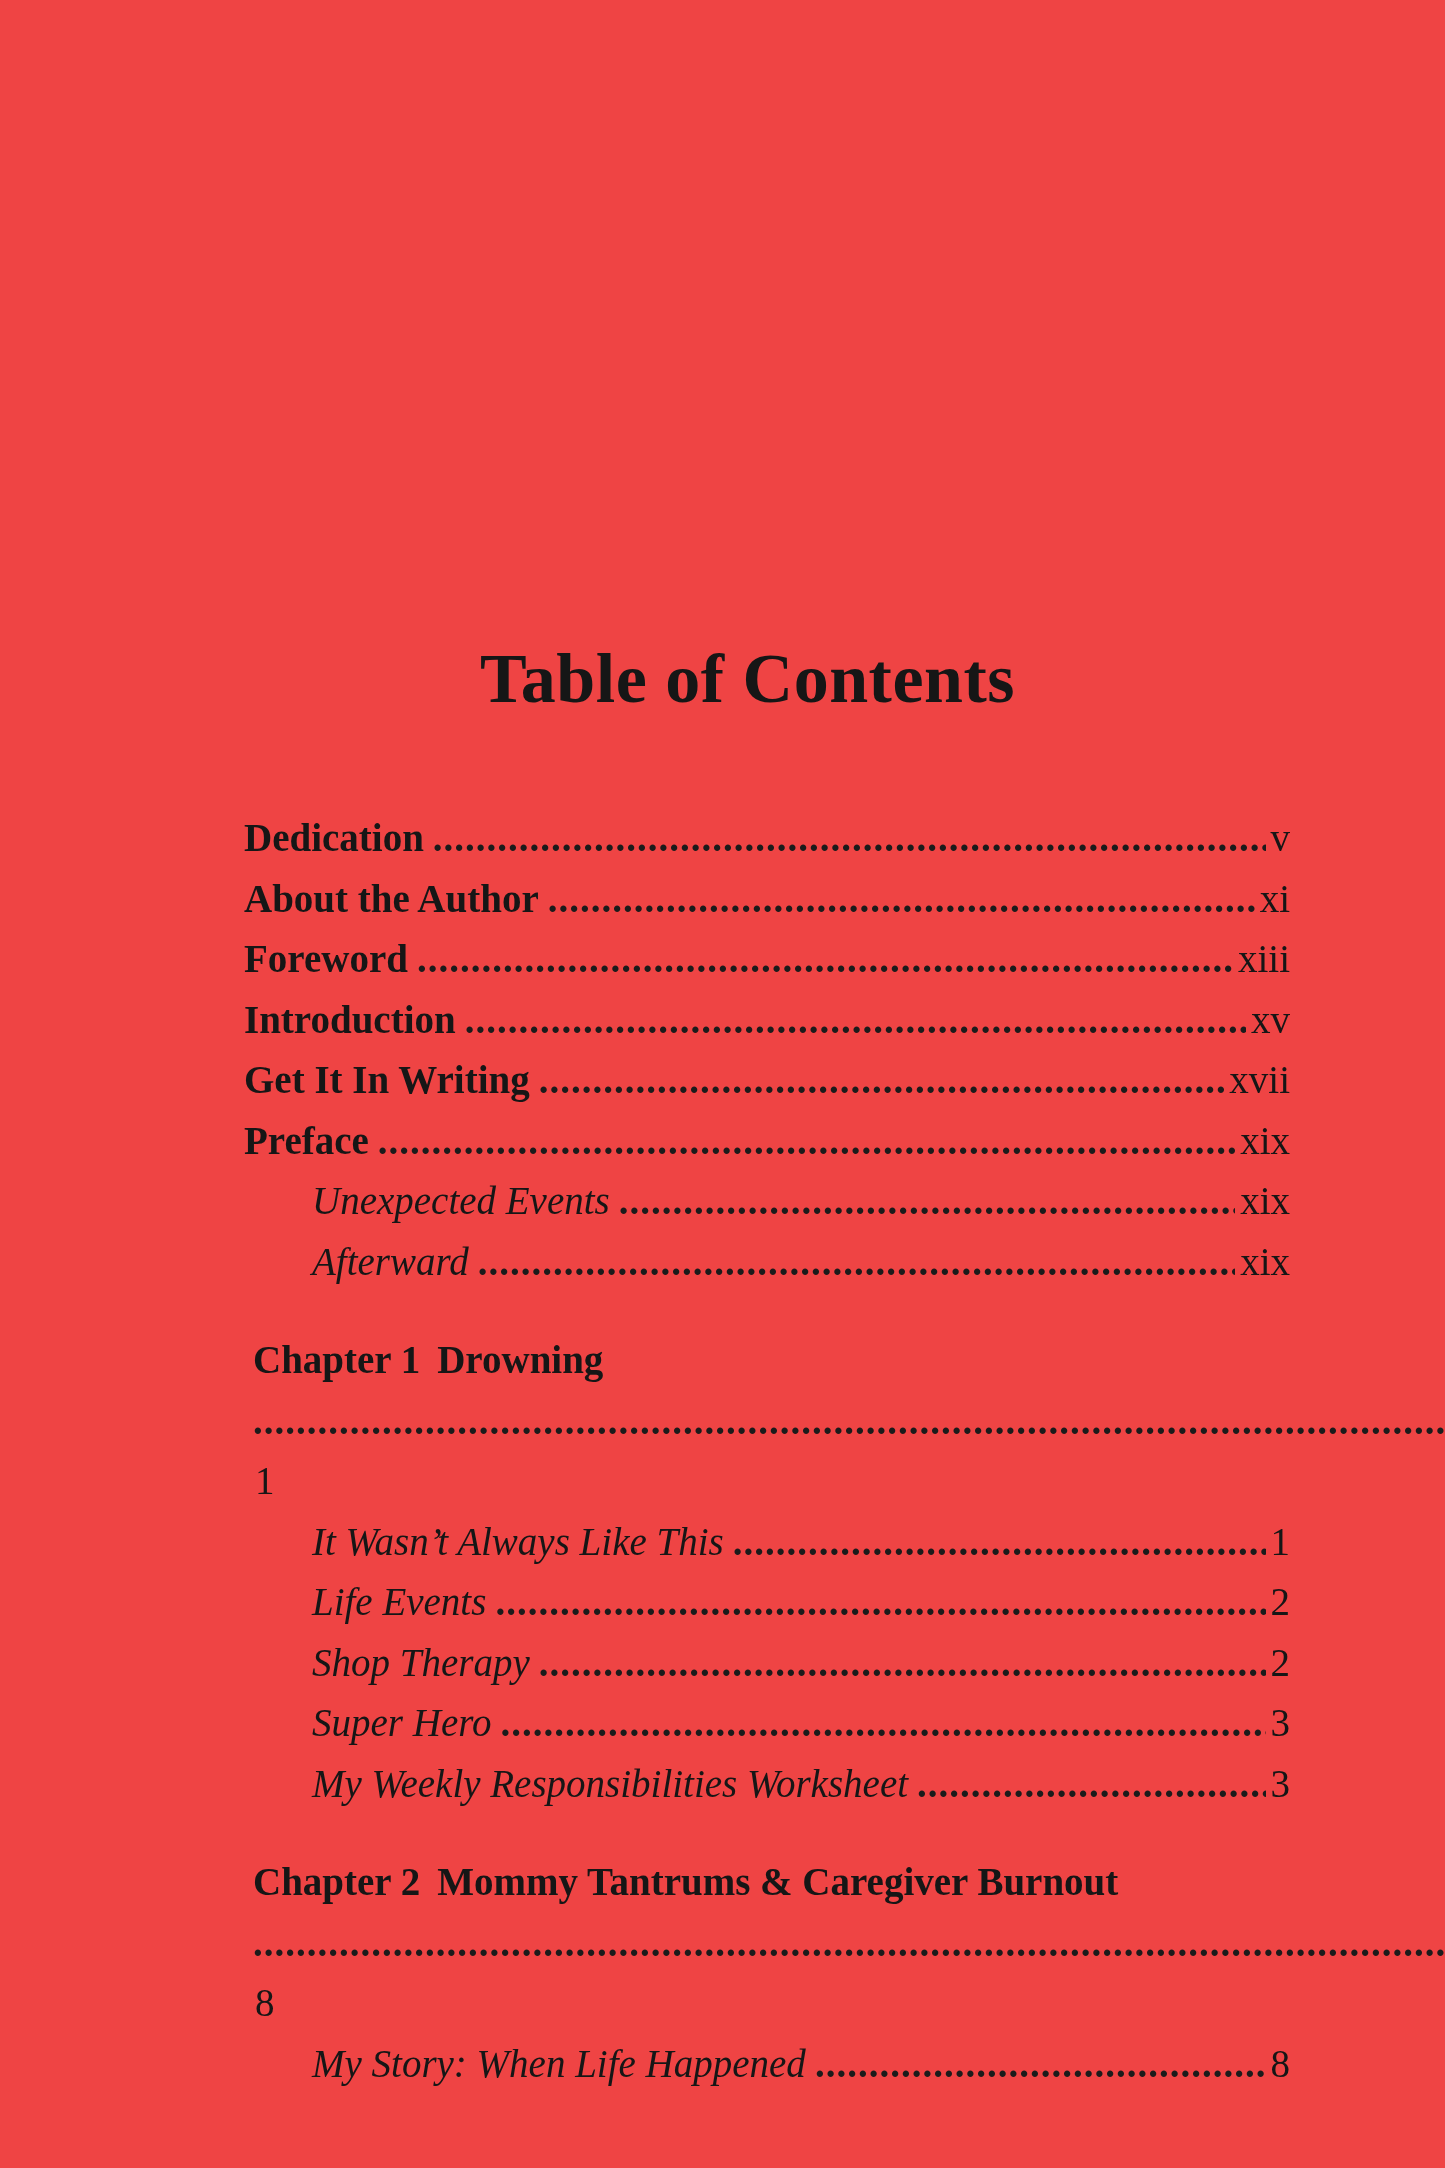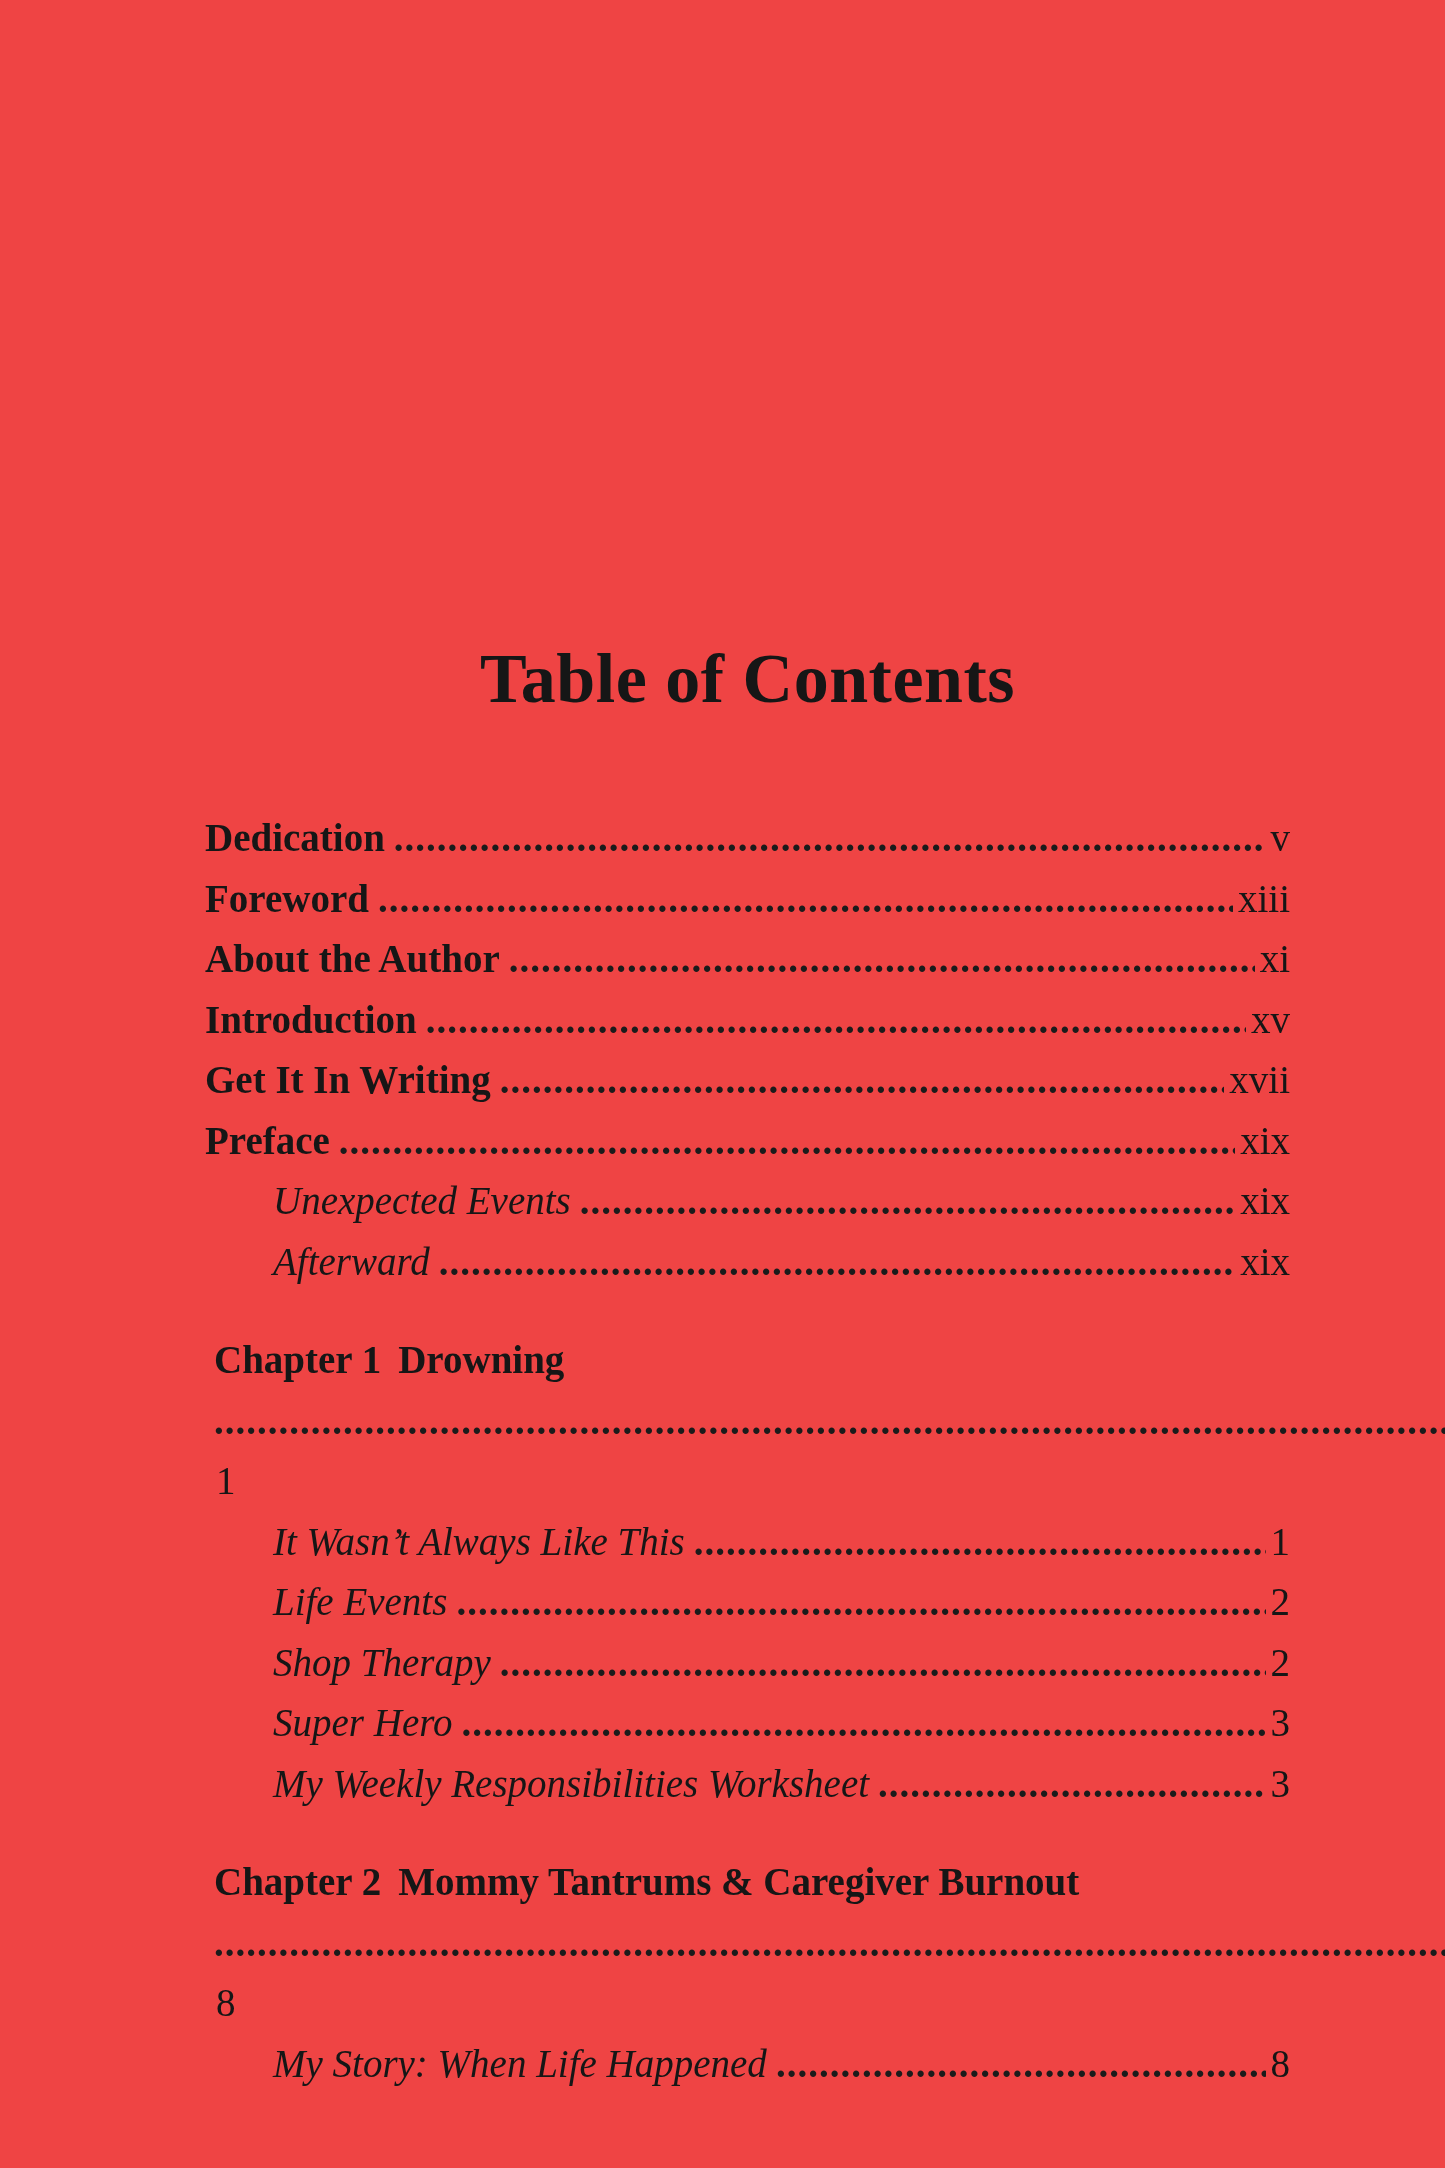--- a/index.html
+++ b/index.html
@@ -25,20 +25,21 @@
     font-family: "Liberation Serif", serif;
     font-weight: 700;
     font-size: 70px;
     line-height: 72px;
     text-align: center;
     color: #161616;
     letter-spacing: 0.5px;
   }
   .toc {
     margin-top: 93px;
+    margin-left: 39px;
   }
   .row {
     display: flex;
     align-items: baseline;
     font-size: 39px;
     line-height: 60.5px;
     color: #161616;
   }
   .row .label {
     white-space: nowrap;
@@ -89,29 +90,29 @@
 
     <div class="toc">
 
       <div class="row top">
         <span class="label">Dedication</span>
         <span class="dots"></span>
         <span class="pg">v</span>
       </div>
 
       <div class="row top">
+        <span class="label">About the Author</span>
+        <span class="dots"></span>
+        <span class="pg">xi</span>
+      </div>
+
+      <div class="row top">
         <span class="label">Foreword</span>
         <span class="dots"></span>
         <span class="pg">xiii</span>
-      </div>
-
-      <div class="row top">
-        <span class="label">About the Author</span>
-        <span class="dots"></span>
-        <span class="pg">xi</span>
       </div>
 
       <div class="row top">
         <span class="label">Introduction</span>
         <span class="dots"></span>
         <span class="pg">xv</span>
       </div>
 
       <div class="row top">
         <span class="label">Get It In Writing</span>

